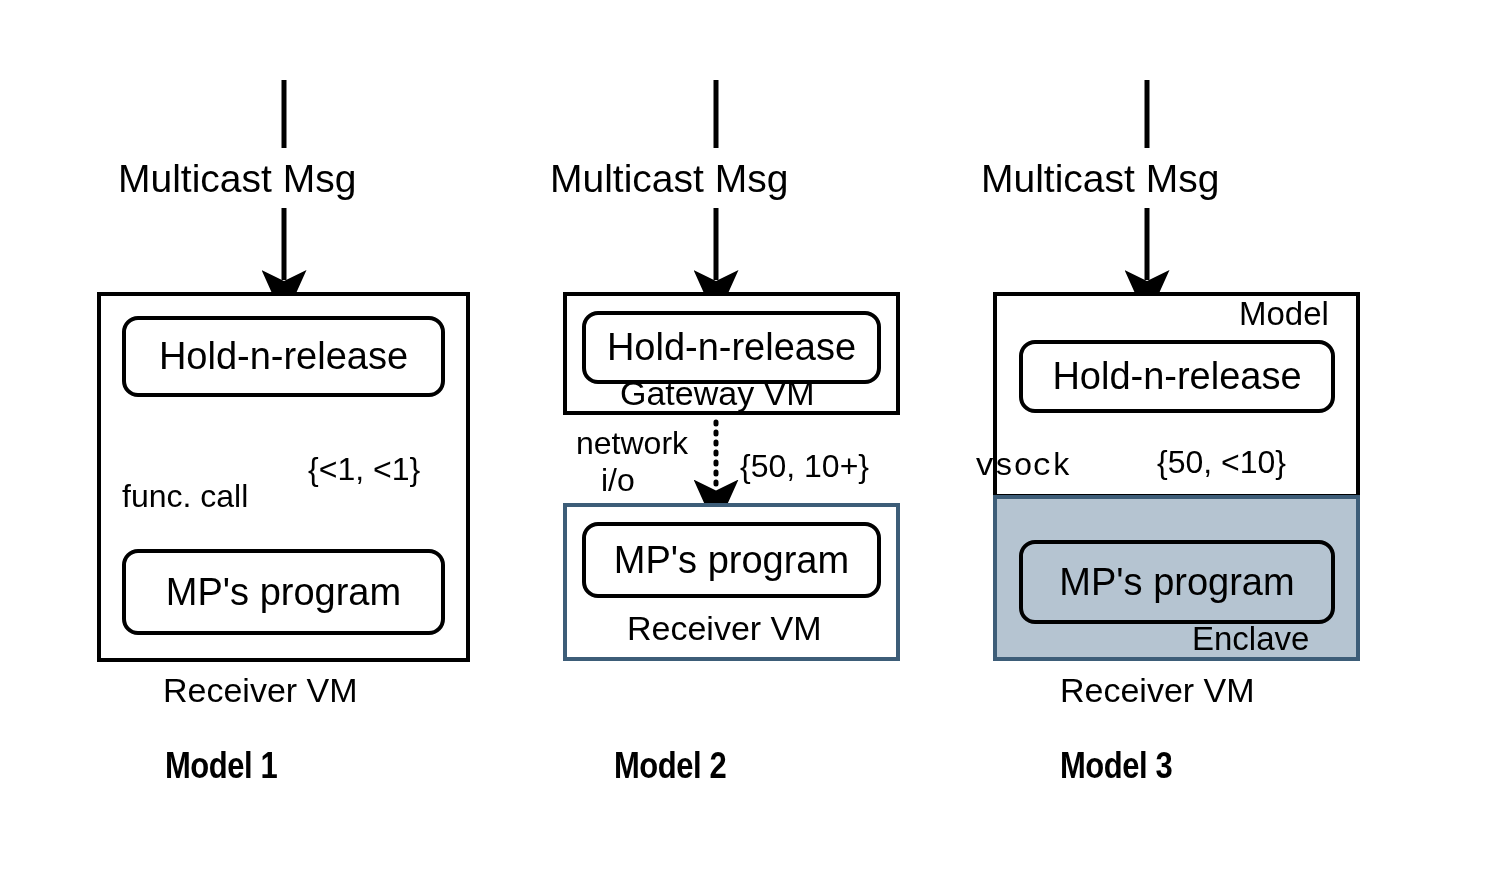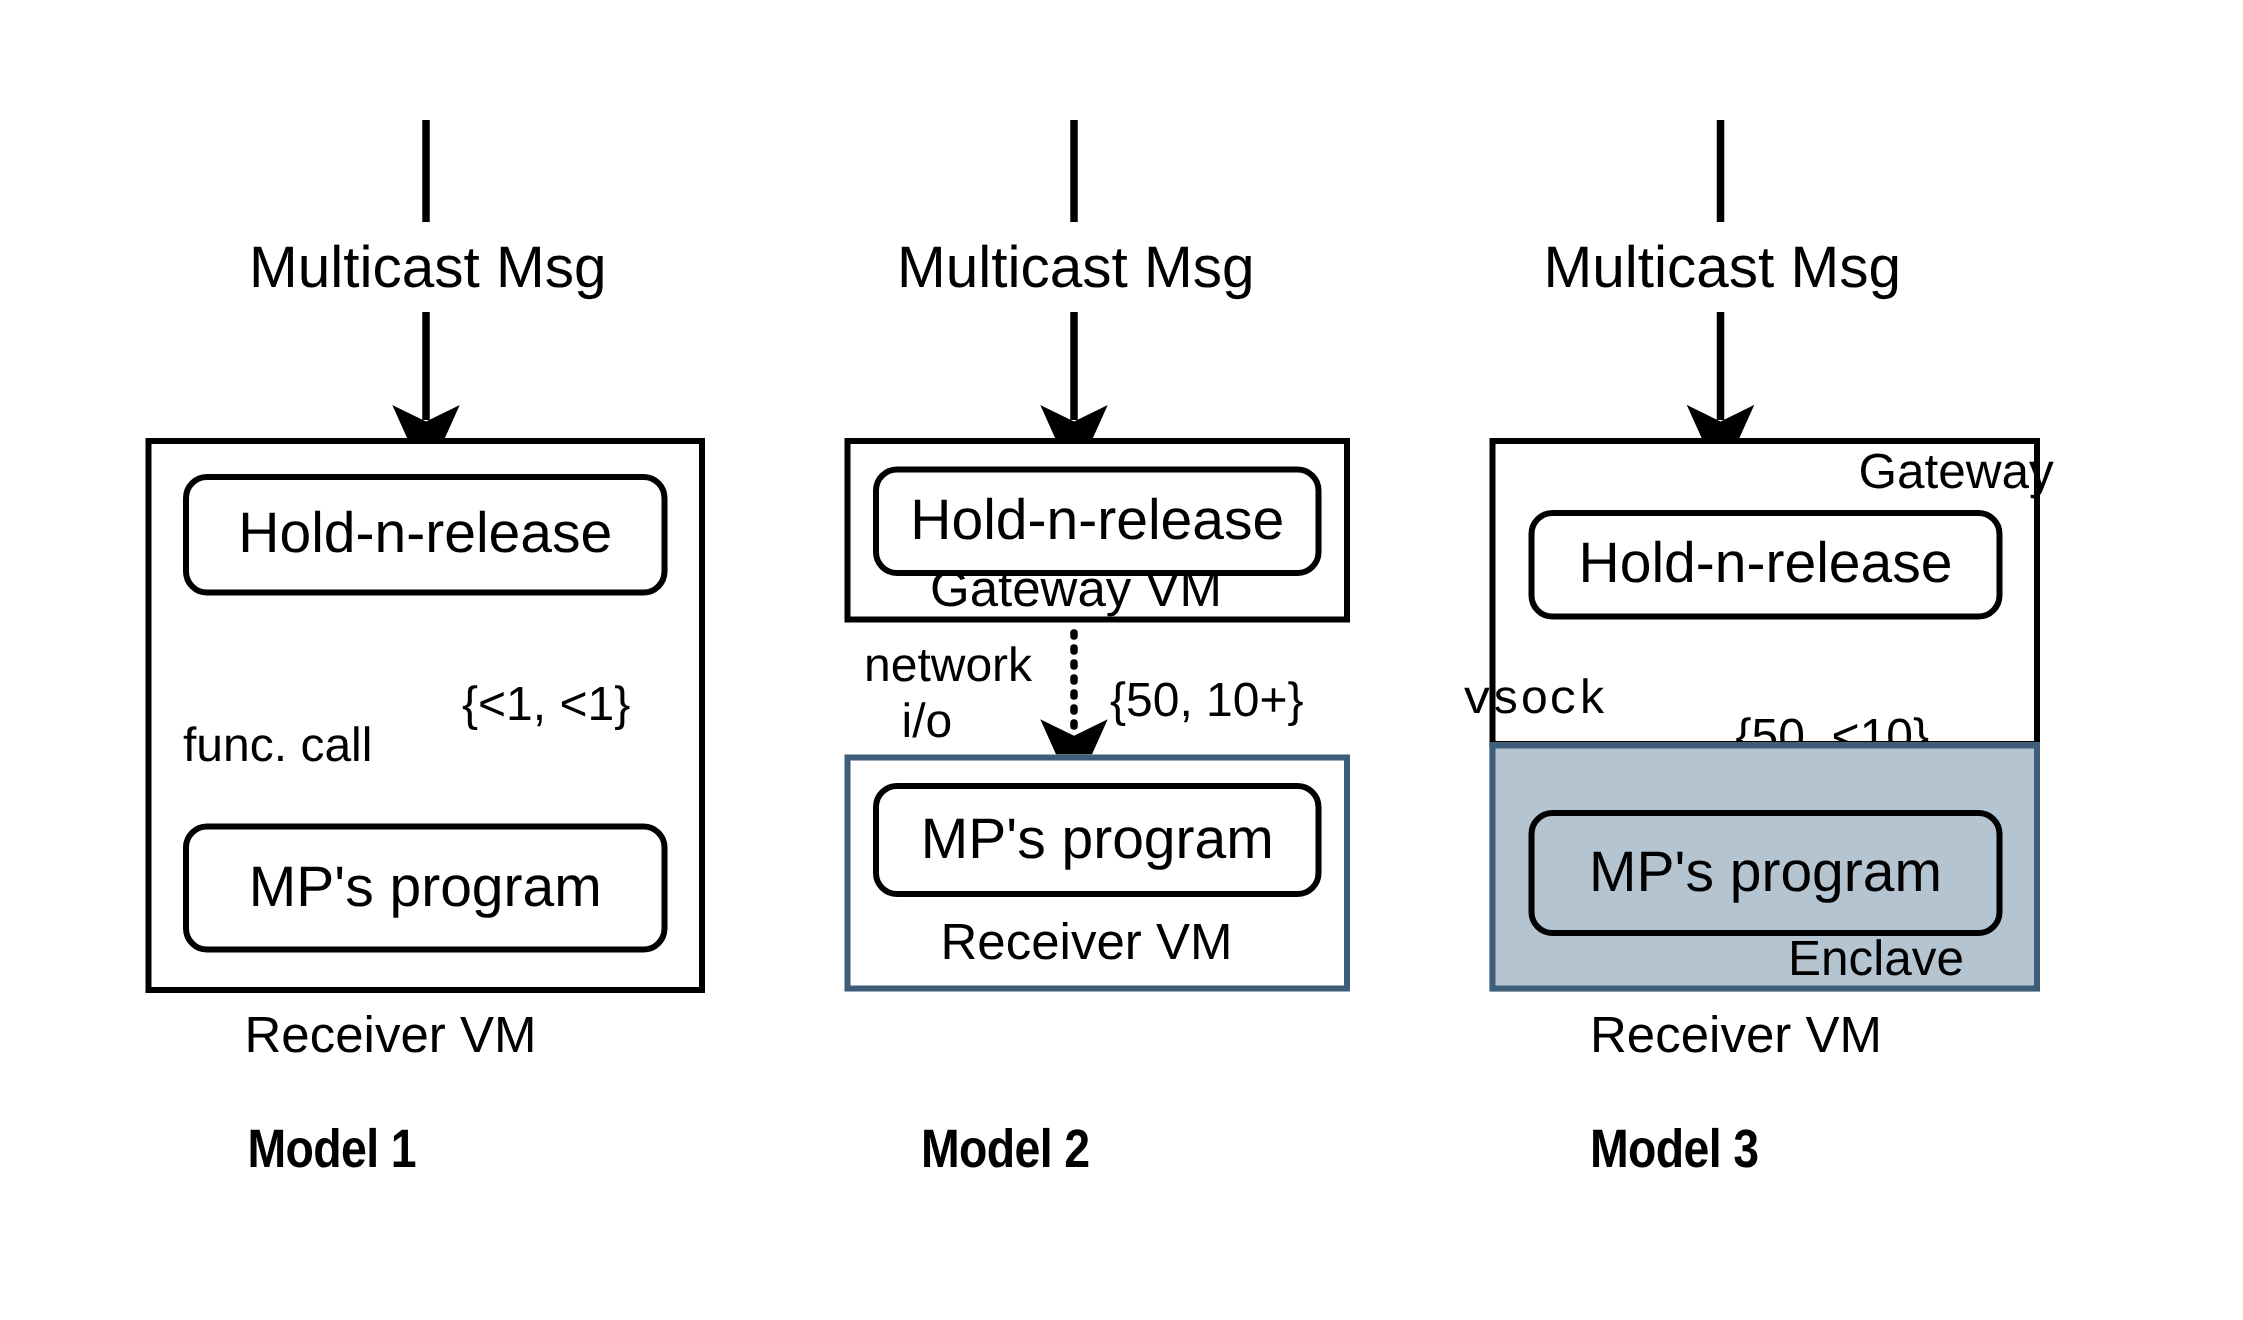--- a/index.html
+++ b/index.html
@@ -36,21 +36,20 @@
   .txt {
     position: absolute;
     color: #000000;
     white-space: nowrap;
     font-family: "Liberation Sans", sans-serif;
     line-height: 1;
   }
   .multicast-label {
     font-size: 39px;
     top: 159px;
-    margin-left: 48px;
   }
   .model-caption {
     font-size: 36px;
     font-weight: bold;
     top: 748px;
     letter-spacing: -0.5px;
     transform: scaleX(0.86);
     transform-origin: left top;
   }
   .vm-caption {
@@ -171,28 +170,28 @@
 
     <div class="txt model-caption" style="left:614px;">Model 2</div>
   </div>
 
   <div class="col" style="left:0; width:1400px;">
 
     <div class="txt multicast-label" style="left:981px;">Multicast Msg</div>
 
     <div class="outer-box" style="left:993px; top:292px; width:367px; height:206px;"></div>
 
-    <div class="txt corner-label" style="left:1239px; top:297px;">Gateway</div>
+    <div class="txt corner-label" style="left:1239px; top:297px;">Model</div>
 
     <div class="inner-box" style="left:1019px; top:340px; width:316px; height:73px;">
       <span class="inner-label">Hold-n-release</span>
     </div>
 
     <div class="txt edge-label" style="left:975px; top:451px;font-family:Liberation Mono, monospace;">vsock</div>
-    <div class="txt edge-label" style="left:1157px; top:474px;">{50, &lt;10}</div>
+    <div class="txt edge-label" style="left:1157px; top:446px;">{50, &lt;10}</div>
 
     <div class="enclave-box" style="left:993px; top:495px; width:367px; height:166px;"></div>
 
     <div class="inner-box" style="left:1019px; top:540px; width:316px; height:84px;">
       <span class="inner-label">MP's program</span>
     </div>
 
     <div class="txt corner-label" style="left:1192px; top:622px;">Enclave</div>
 
     <div class="txt vm-caption" style="left:1060px; top:673px;">Receiver VM</div>

